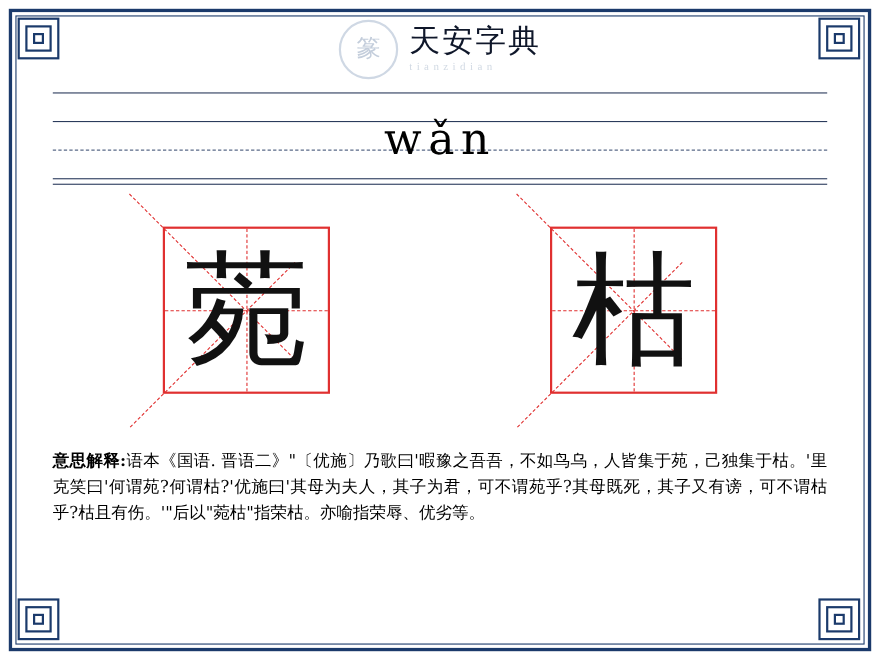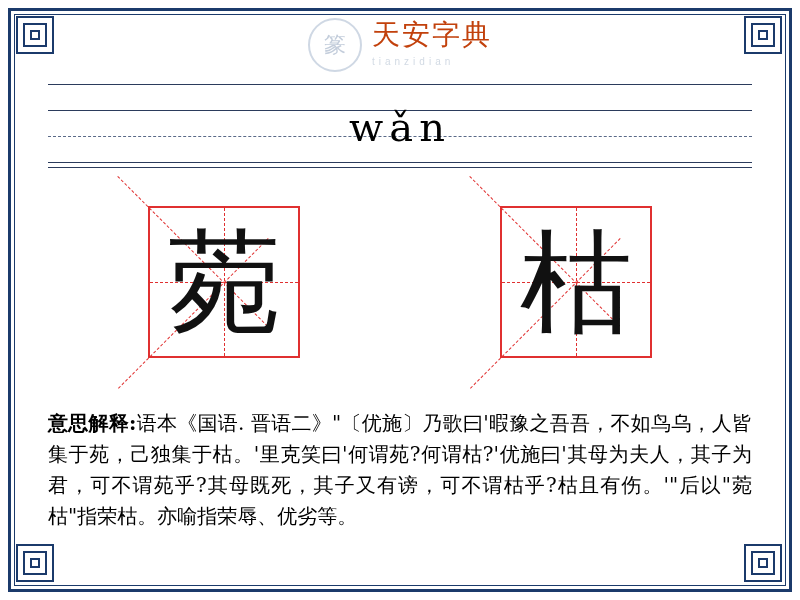--- a/index.html
+++ b/index.html
@@ -89,29 +89,29 @@
     line-height: 1;
   }
   .logo-text {
     display: flex;
     flex-direction: column;
     align-items: flex-start;
     line-height: 1;
   }
   .logo-title {
     font-size: 28px;
-    color: #c2410c;
-    font-family: Liberation Mono, monospace;
+    color: #0f172a;
+    font-family: Liberation Sans, sans-serif;
     letter-spacing: 2px;
   }
   .logo-sub {
     font-size: 10px;
     color: #d2dae4;
     letter-spacing: 4px;
-    font-family: Liberation Sans, sans-serif;
+    font-family: Liberation Serif, serif;
     margin-top: 6px;
     text-align: right;
   }
 
   
   .pinyin-block {
     position: absolute;
     left: 48px;
     right: 48px;
     top: 84px;
@@ -211,21 +211,21 @@
     color: #111111;
   }
 
   
   .explain {
     position: absolute;
     left: 48px;
     right: 48px;
     top: 408px;
     font-family: "DejaVu Serif", serif;
-    font-size: 20px;
+    font-size: 15px;
     line-height: 1.55;
     color: #000000;
     text-align: justify;
   }
   .explain .label {
     font-weight: bold;
   }
 </style>
 </head>
 <body>

